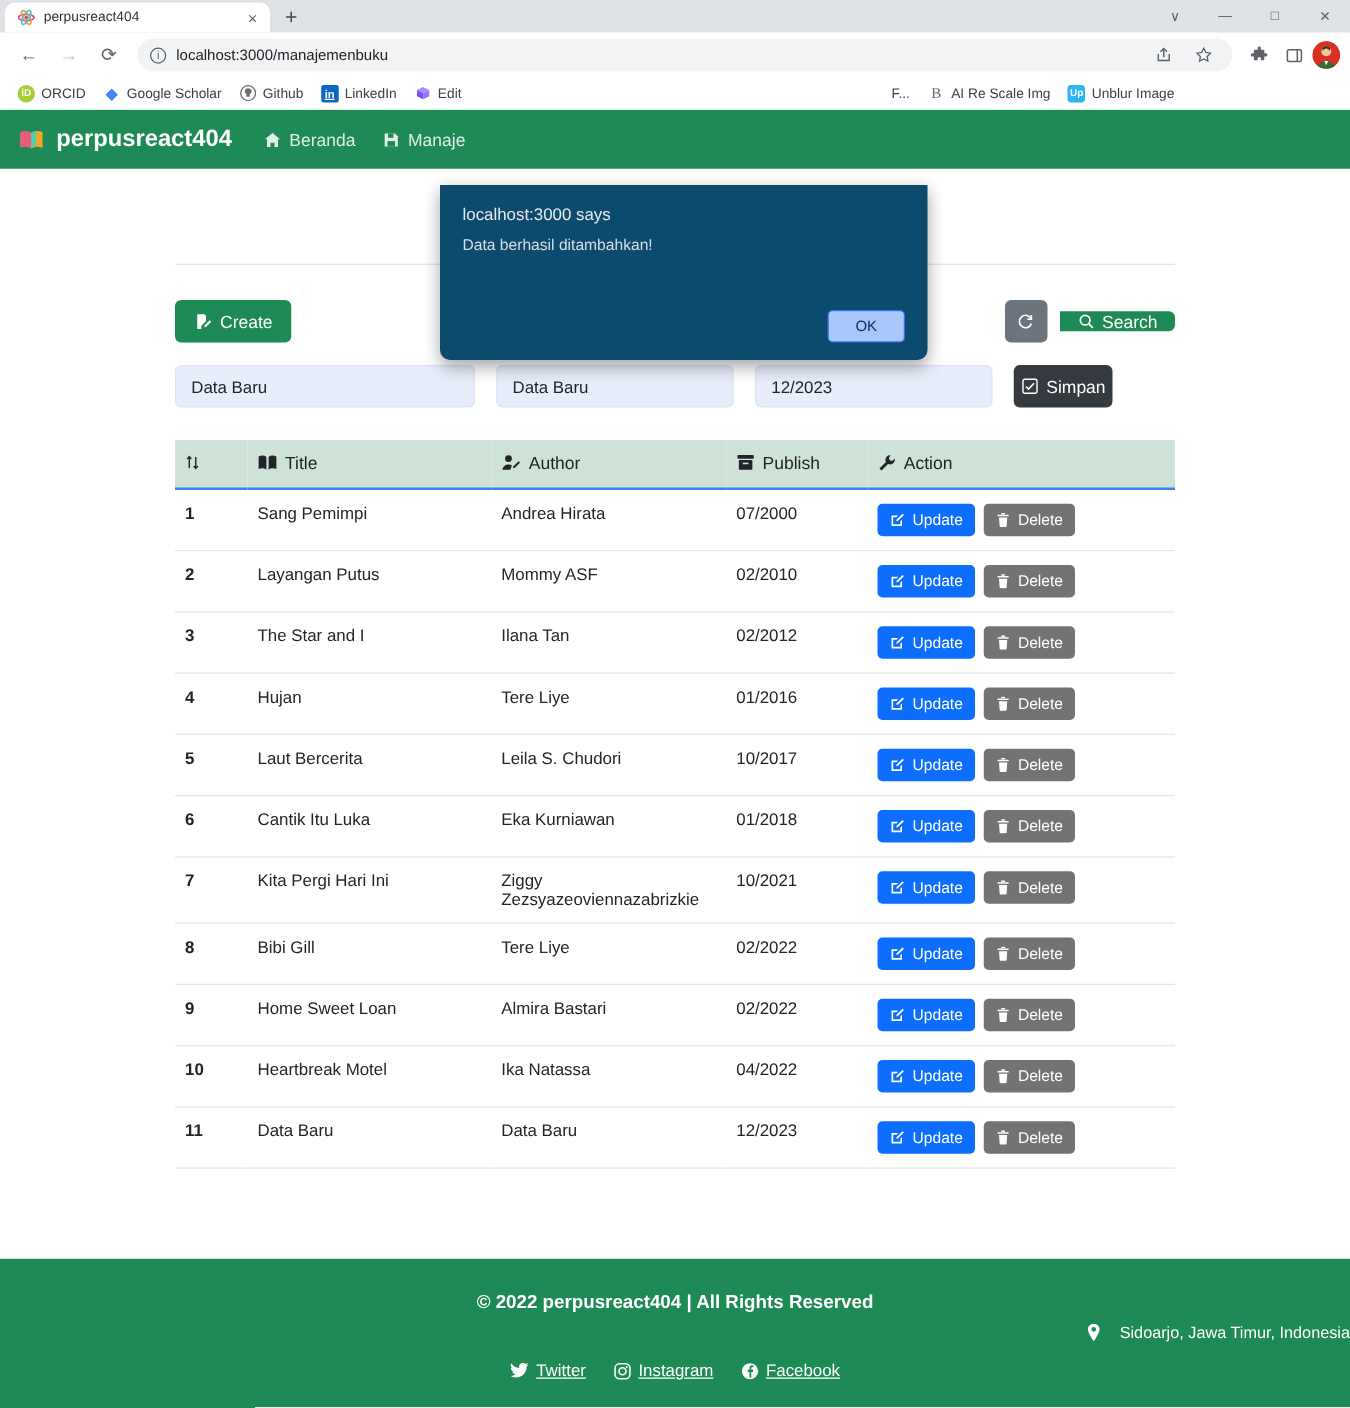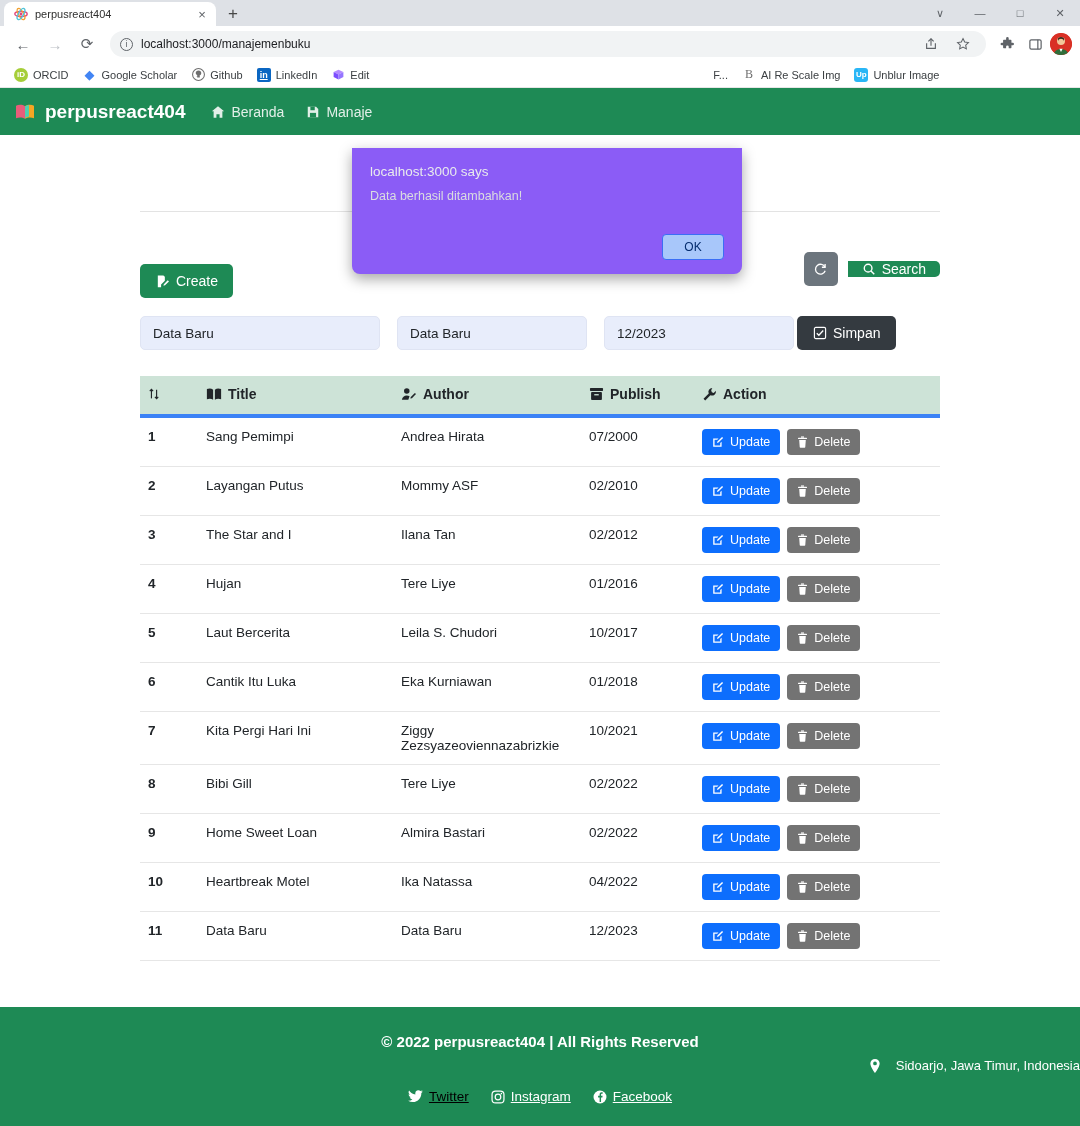--- a/index.html
+++ b/index.html
@@ -86,21 +86,21 @@
 
   .page-title { text-align: center; font-size: 24px; font-weight: bold;
                 color: #202124; margin: 30px 0 18px; }
   .hr { border: 0; border-top: 1px solid #e3e3e3; margin: 0 0 28px; }
 
   .toolbar-row { display: flex; align-items: center; justify-content: space-between;
                  margin-bottom: 18px; }
   .btn { border: none; border-radius: 5px; font-size: 13.5px; cursor: pointer;
          display: inline-flex; align-items: center; gap: 6px;
          font-family: "Liberation Sans", sans-serif; }
-  .btn-create { background: #1e8a55; color: #fff; padding: 9px 15px; font-size: 14px; margin-top: 24px; }
+  .btn-create { background: #1e8a55; color: #fff; padding: 9px 15px; font-size: 14px; }
   .search-group { display: flex; align-items: center; gap: 10px; }
   .btn-refresh { background: #6c757d; color: #fff; width: 34px; height: 34px;
                  justify-content: center; font-size: 15px; border-radius: 5px; }
   .searchbox { display: flex; align-items: stretch; }
   .search-input {
     width: 168px; height: 34px; border: 1px solid #ced4da; border-right: none;
     border-radius: 5px 0 0 5px; padding: 0 11px; font-size: 13.5px;
     color: #6c757d; font-family: "Liberation Sans", sans-serif; outline: none;
     background: #fff;
   }
@@ -110,27 +110,27 @@
   .form-heading { font-size: 21px; font-weight: bold; color: #212529; margin: 0 0 14px; }
   .form-row { display: flex; align-items: center; gap: 0; margin-bottom: 26px; }
   .form-field {
     height: 34px; background: #e8edfb; border: 1px solid #dfe4f3; border-radius: 5px;
     padding: 0 12px; font-size: 13.5px; color: #212529;
     font-family: "Liberation Sans", sans-serif; outline: none;
   }
   .ff-1 { width: 240px; }
   .ff-2 { width: 190px; margin-left: 17px; }
   .ff-3 { width: 190px; margin-left: 17px; }
-  .btn-simpan { background: #343a40; color: #fff; padding: 9px 16px; margin-left: 3px;
+  .btn-simpan { background: #343a40; color: #fff; padding: 9px 6px; margin-left: 17px;
                 font-size: 14px; }
 
   table.book-table { width: 100%; border-collapse: collapse; font-size: 13.5px; }
   table.book-table thead th {
-    background: #cde3d7; text-align: left; padding: 10px 8px; font-weight: bold;
-    color: #212529; font-size: 14px; border-bottom: 4px solid #3b82f6;
+    background: #cde3d7; text-align: left; padding: 10px 8px; font-weight: normal;
+    color: #212529; font-size: 14px; border-bottom: 2px solid #3b82f6;
   }
   table.book-table thead th .th-in { display: inline-flex; align-items: center; gap: 6px; }
   table.book-table tbody td {
     padding: 11px 8px; border-bottom: 1px solid #e6e6e6; color: #212529;
     vertical-align: top;
   }
   td.col-no { font-weight: bold; width: 58px; padding-left: 10px; }
   td.col-title { width: 195px; }
   td.col-author { width: 188px; }
   td.col-pub { width: 113px; }
@@ -145,22 +145,22 @@
     position: absolute; bottom: 0; left: 0; width: 100%;
   }
   .footer-copy { font-size: 15px; font-weight: bold; margin-bottom: 8px; }
   .footer-loc { font-size: 13px; display: flex; align-items: center;
                 justify-content: flex-end; gap: 15px; margin-bottom: 16px; }
   .footer-social { display: flex; align-items: center; justify-content: center; gap: 22px;
                    font-size: 13.5px; }
   .social { display: flex; align-items: center; gap: 6px; }
   .social span.lbl { text-decoration: underline; }
   .js-dialog {
-    position: absolute; left: 352px; top: 60px; width: 390px; height: 126px;
-    background: #8b5cf6; border-radius: 0 0 8px 8px;
+    position: absolute; left: 352px; top: 60px; width: 390px; height: 140px;
+    background: #0c4a6e; border-radius: 0 0 8px 8px;
     box-shadow: 0 5px 14px rgba(0,0,0,.35);
     padding: 16px 18px 0; color: #e8eaed;
   }
   .js-dialog-title { font-size: 13.5px; margin-bottom: 10px; }
   .js-dialog-msg { font-size: 12.5px; color: #dadce0; }
   .js-dialog-ok {
     position: absolute; right: 18px; bottom: 14px; width: 62px; height: 26px;
     background: #a8c7fa; color: #062e6f; border: 1.5px solid #3b6ef5; border-radius: 4px;
     font-size: 12px; display: flex; align-items: center; justify-content: center;
     font-family: "Liberation Sans", sans-serif;
@@ -708,21 +708,21 @@
       <div class="footer-copy">© 2022 perpusreact404 | All Rights Reserved</div>
       <div class="footer-loc">
         <span>
           <svg width="12" height="14" viewBox="0 0 12 15" fill="#ffffff">
             <path d="M6 0C3.2 0 1 2.1 1 4.8 1 8.4 6 15 6 15s5-6.6 5-10.2C11 2.1 8.8 0 6 0zm0 6.8a2 2 0 1 1 0-4 2 2 0 0 1 0 4z"></path>
           </svg>
         </span>
         <span>Sidoarjo, Jawa Timur, Indonesia</span>
       </div>
       <div class="footer-social">
-        <a class="social" style="color:#000000;text-decoration:none;justify-content:flex-end;">
+        <a class="social" style="color:#ffffff;text-decoration:none;justify-content:flex-end;">
           <span>
             <svg width="15" height="13" viewBox="0 0 16 14" fill="#ffffff">
               <path d="M16 1.7c-.6.3-1.2.4-1.9.5.7-.4 1.2-1 1.4-1.8-.6.4-1.3.6-2.1.8A3.3 3.3 0 0 0 7.8 4c0 .3 0 .5.1.8A9.3 9.3 0 0 1 1.1.6 3.3 3.3 0 0 0 2.1 5c-.5 0-1-.2-1.5-.4 0 1.6 1.1 2.9 2.6 3.2-.3.1-.6.1-.9.1l-.6-.1a3.3 3.3 0 0 0 3 2.3A6.6 6.6 0 0 1 0 11.5a9.3 9.3 0 0 0 5 1.5c6 0 9.3-5 9.3-9.3v-.4c.7-.5 1.2-1 1.7-1.6z"></path>
             </svg>
           </span>
           <span class="lbl">Twitter</span>
         </a>
         <a class="social" style="color:#fff;text-decoration:none;">
           <span>
             <svg width="14" height="14" viewBox="0 0 16 16" fill="none" stroke="#ffffff" stroke-width="1.4">

